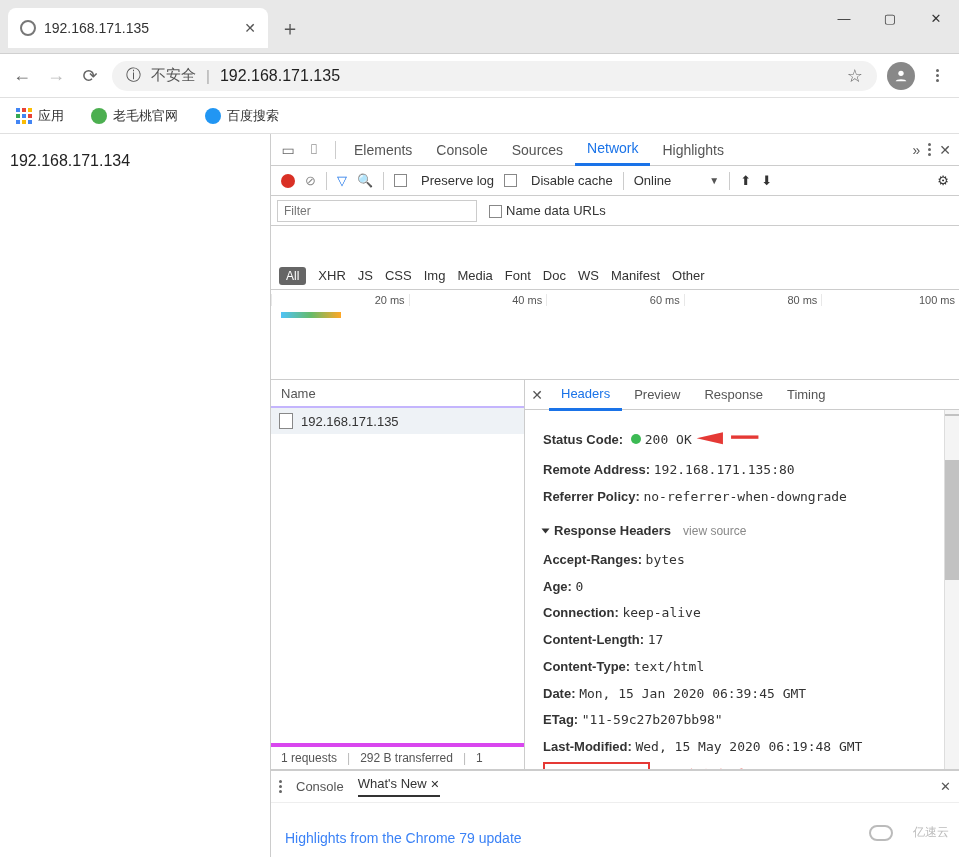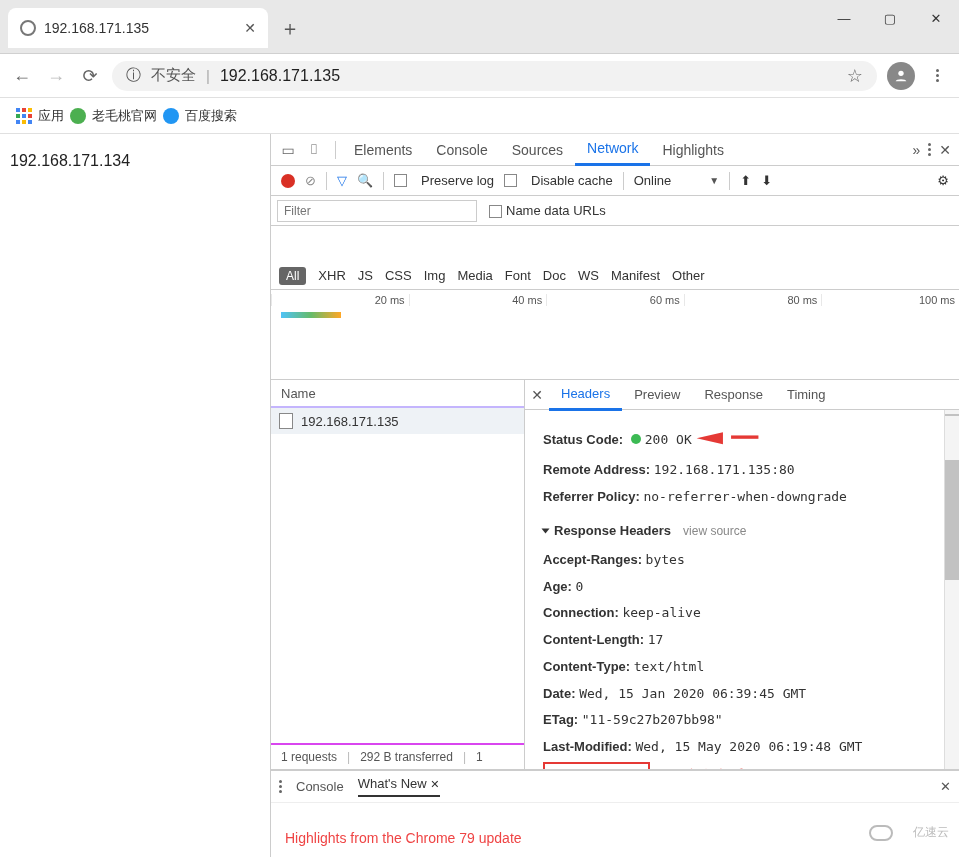--- a/index.html
+++ b/index.html
@@ -13,21 +13,21 @@
   .win-controls { margin-left: auto; display: flex; }
   .win-btn { width: 46px; height: 36px; display: flex; align-items: center; justify-content: center; color: #333; }
   .addr-bar { height: 44px; display: flex; align-items: center; gap: 10px; padding: 0 10px; background: #fff; border-bottom: 1px solid #e0e0e0; }
   .nav-icon { width: 24px; height: 24px; display: flex; align-items: center; justify-content: center; color: #666; font-size: 18px; }
   .url-box { flex: 1; height: 30px; background: #f2f2f2; border-radius: 15px; display: flex; align-items: center; padding: 0 14px; gap: 10px; font-size: 15px; }
   .url-prefix { color: #555; font-size: 15px; }
   .url-warn { color: #555; font-size: 15px; }
   .url-text { color: #222; font-size: 16px; }
   .star { color: #666; font-size: 18px; }
   .avatar { width: 28px; height: 28px; background: #888; border-radius: 50%; display: flex; align-items: center; justify-content: center; color: #fff; }
-  .bookmarks { height: 36px; display: flex; align-items: center; gap: 6px; padding: 0 16px; border-bottom: 1px solid #e0e0e0; font-size: 13px; }
+  .bookmarks { height: 36px; display: flex; align-items: center; gap: 27px; padding: 0 16px; border-bottom: 1px solid #e0e0e0; font-size: 13px; }
   .bm-item { display: flex; align-items: center; gap: 6px; }
   .apps-icon { width: 16px; height: 16px; display: grid; grid-template-columns: repeat(3,4px); grid-template-rows: repeat(3,4px); gap: 2px; }
   .apps-icon span { background: #4285f4; }
   .apps-icon span:nth-child(2){background:#ea4335}.apps-icon span:nth-child(3){background:#fbbc05}.apps-icon span:nth-child(4){background:#34a853}.apps-icon span:nth-child(6){background:#ea4335}.apps-icon span:nth-child(8){background:#fbbc05}
   .fav-round{width:16px;height:16px;border-radius:50%;}
   .main-split { display: flex; height: calc(857px - 54px - 44px - 36px); }
   .page-content { width: 270px; padding: 18px 10px; font-size: 16px; color: #222; }
   .devtools { flex: 1; display: flex; flex-direction: column; border-left: 1px solid #ccc; background: #fff; }
   .dt-tabs { height: 32px; display: flex; align-items: center; border-bottom: 1px solid #ccc; padding-left: 6px; font-size: 14px; color: #555; }
   .dt-icon { width: 22px; height: 22px; display:flex; align-items:center; justify-content:center; margin-right:4px; color:#666; font-size:14px;}
@@ -60,25 +60,25 @@
   .v { font-family: Consolas, monospace; color:#333; }
   .status-dot { width:10px; height:10px; background:#3cba54; border-radius:50%; display:inline-block; margin:0 4px; }
   .arrow { color:#e53935; font-size:20px; margin-left:12px; display:inline-block; transform:scaleX(2.2); }
   .section-title { font-weight:700; margin-top:10px; margin-bottom:4px; display:flex; align-items:center; gap:12px; }
   .caret { display:inline-block; width:0; height:0; border-left:5px solid #333; border-top:4px solid transparent; border-bottom:4px solid transparent; transform: rotate(90deg); margin-right:6px; }
   .view-source { color:#888; font-weight:400; font-size:12px; }
   .red-box { border:2px solid #e53935; padding:1px 6px; display:inline-block; }
   .red-text { color:#e53935; font-size:15px; margin-left:30px; }
   .scrollbar { position:absolute; right:0; width:15px; background:#f4f4f4; border-left:1px solid #ddd; }
   .scroll-thumb { background:#c2c2c2; width:100%; }
-  .summary-bar { height:26px; display:flex; align-items:center; border-top:2px solid #d946ef; padding:0 10px; font-size:12px; color:#555; gap:4px; }
+  .summary-bar { height:26px; display:flex; align-items:center; border-top:4px solid #d946ef; padding:0 10px; font-size:12px; color:#555; gap:4px; }
   .summary-sep { color:#bbb; margin:0 6px; }
   .drawer-tabs { height:32px; display:flex; align-items:center; border-top:1px solid #ccc; padding:0 8px; gap:14px; font-size:13px; color:#555; }
   .drawer-tabs .active { color:#333; border-bottom:2px solid #333; padding-bottom:4px; }
-  .drawer-body { padding: 27px 14px; font-size:14px; color:#ef4444; border-top:1px solid #eee; height:36px; }
+  .drawer-body { padding: 27px 14px; font-size:14px; color:#3b82f6; border-top:1px solid #eee; height:36px; }
   .vdots { display:flex; flex-direction:column; gap:2px; }
   .vdots span { width:3px; height:3px; background:#666; border-radius:50%; }
   .watermark { position:absolute; right:10px; bottom:16px; color:#bbb; font-size:12px; display:flex; align-items:center; gap:20px; }
   .logo { width:24px; height:16px; border:2px solid #bbb; border-radius:10px; position:relative; }
   .close-x { width:24px; text-align:center; color:#555; font-size:14px; }
 </style>
 </head>
 <body>
 
 <div class="titlebar">
@@ -258,21 +258,21 @@
           <div class="section-title">
             <span><span class="caret"></span><span>Response Headers</span></span>
             <span class="view-source">view source</span>
           </div>
 
           <div class="kv"><span class="k">Accept-Ranges:</span> <span class="v">bytes</span></div>
           <div class="kv"><span class="k">Age:</span> <span class="v">0</span></div>
           <div class="kv"><span class="k">Connection:</span> <span class="v">keep-alive</span></div>
           <div class="kv"><span class="k">Content-Length:</span> <span class="v">17</span></div>
           <div class="kv"><span class="k">Content-Type:</span> <span class="v">text/html</span></div>
-          <div class="kv"><span class="k">Date:</span> <span class="v">Wed, 15 Jan 2020 06:39:45 GMT</span></div>
+          <div class="kv"><span class="k">Date:</span> <span class="v">Mon, 15 Jan 2020 06:39:45 GMT</span></div>
           <div class="kv"><span class="k">ETag:</span> <span class="v">"11-59c27b207bb98"</span></div>
           <div class="kv"><span class="k">Last-Modified:</span> <span class="v">Wed, 15 May 2020 06:19:48 GMT</span></div>
           <div class="kv">
             <span class="red-box">
               <span class="k">X-Cache:</span> <span class="v">MISS</span>
             </span>
             <span class="red-text">未命中缓存</span>
           </div>
           <div class="kv"><span class="k">xx_Age:</span> <span class="v">0</span></div>
 

